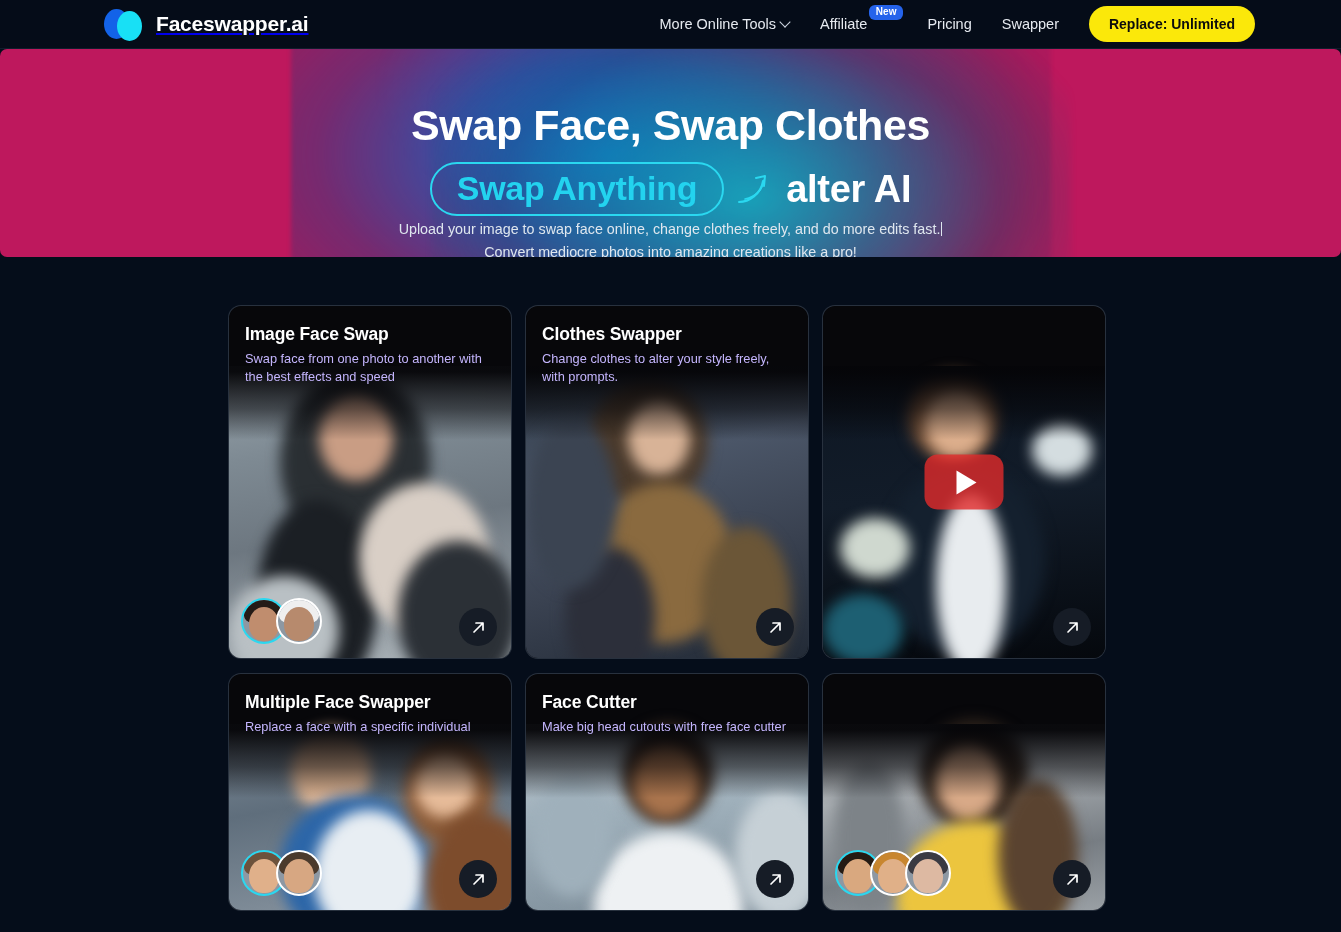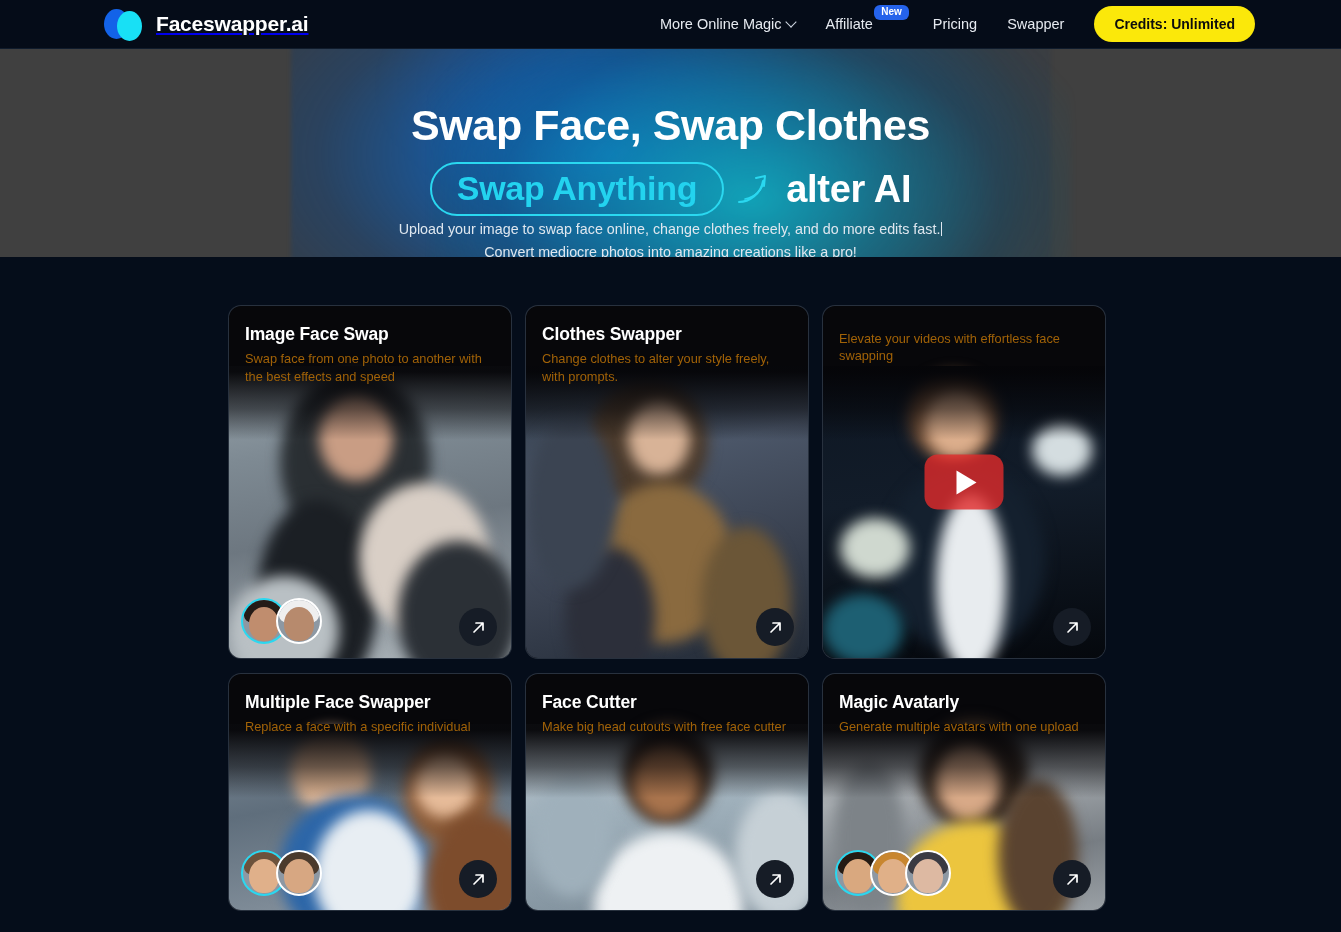--- a/index.html
+++ b/index.html
@@ -60,21 +60,22 @@
     background: #fbe80a; color: #0c0c0c;
     font-size: 14px; font-weight: 700;
     padding: 10px 20px; border-radius: 22px;
     border: none; cursor: pointer; white-space: nowrap;
   }
 
   
   .hero {
     position: absolute; top: 49px; left: 0; width: 1341px; height: 208px;
     overflow: hidden;
-    background: #404040;
+    background: #be185d;
+    border-radius: 7px;
   }
   .hero-glow-a {
     position: absolute; left: 50%; top: 34%;
     width: 760px; height: 430px; transform: translate(-50%, -50%);
     background: radial-gradient(ellipse at 42% 58%,
       rgba(14,120,214,0.95) 0%,
       rgba(12,96,186,0.72) 26%,
       rgba(10,70,140,0.40) 47%,
       rgba(7,40,88,0.16) 68%,
       rgba(5,13,26,0) 85%);
@@ -141,21 +142,21 @@
   }
   .row1 .card { height: 354px; }
   .row2 .card { height: 238px; }
   .card-head { position: relative; z-index: 6; padding: 18px 16px 0; }
   .card-title {
     color: #ffffff; font-size: 17.5px; font-weight: 700;
     letter-spacing: -0.15px; line-height: 1.15;
   }
   .card-desc {
     margin-top: 6px;
-    color: #a16207; font-size: 12.8px; line-height: 1.36;
+    color: #c4b5fd; font-size: 12.8px; line-height: 1.36;
     max-width: 248px;
   }
   .card-media {
     position: absolute; left: 0; right: 0; bottom: 0;
     z-index: 1;
   }
   .row1 .card-media { top: 60px; }
   .row2 .card-media { top: 50px; }
   .scrim {
     position: absolute; left: 0; right: 0; top: 0; height: 74px;
@@ -232,38 +233,38 @@
       <span class="brand-mark">
         <span class="c1"></span>
           <span class="c2"></span>
       </span>
       <span class="brand-name">Faceswapper.ai</span>
     </a>
 
     <div class="nav-right">
 
       <a class="nav-link" href="#">
-        <span>More Online Magic</span>
+        <span>More Online Tools</span>
         <span class="chev"></span>
       </a>
 
       <a class="nav-link nav-affiliate" href="#">
         <span>Affiliate</span>
         <span class="new-badge">New</span>
       </a>
 
       <a class="nav-link" href="#">
         <span>Pricing</span>
       </a>
 
       <a class="nav-link" href="#">
         <span>Swapper</span>
       </a>
 
-      <button class="credits-btn">Credits: Unlimited</button>
+      <button class="credits-btn">Replace: Unlimited</button>
     </div>
   </div>
 
   <div class="hero">
     <div class="hero-glow-c"></div>
     <div class="hero-glow-a"></div>
     <div class="hero-glow-b"></div>
 
     <div class="hero-inner">
       <div class="h1">Swap Face, Swap Clothes</div>
@@ -354,21 +355,20 @@
             <div class="blob" style="left:36%;top:8%;width:62px;height:70px;background:#dcae8c;"></div>
             <div class="blob" style="left:22%;top:34%;width:160px;height:190px;background:#14202e;"></div>
             <div class="blob" style="left:40%;top:44%;width:70px;height:180px;background:#e8ecef;"></div>
             <div class="blob" style="left:6%;top:52%;width:70px;height:60px;background:#cfd8cf;"></div>
             <div class="blob" style="left:74%;top:20%;width:60px;height:52px;background:#d4dde0;"></div>
             <div class="blob" style="left:0%;top:78%;width:80px;height:70px;background:#1d5f72;"></div>
           </div>
           <div class="scrim"></div>
         </div>
         <div class="card-head">
-          <div class="card-desc">Elevate your videos with effortless face swapping</div>
         </div>
         <div class="play-btn">
           <div class="play-tri"></div>
         </div>
         <div class="go-btn">
           <svg width="17" height="17" viewBox="0 0 17 17" fill="none">
             <path d="M4 13 L13 4 M6 4 H13 V11" stroke="#ffffff" stroke-width="1.7" stroke-linecap="round" stroke-linejoin="round"></path>
           </svg>
         </div>
       </div>
@@ -435,24 +435,20 @@
         <div class="card-media media-f">
           <div class="ph">
             <div class="blob" style="left:34%;top:-2%;width:110px;height:110px;background:#2f241c;"></div>
             <div class="blob" style="left:40%;top:10%;width:64px;height:78px;background:#d8a987;"></div>
             <div class="blob" style="left:26%;top:52%;width:160px;height:150px;background:#ecc53e;"></div>
             <div class="blob" style="left:62%;top:30%;width:80px;height:150px;background:#5a4330;"></div>
             <div class="blob" style="left:4%;top:20%;width:70px;height:150px;background:#7d8388;"></div>
           </div>
           <div class="scrim"></div>
         </div>
-        <div class="card-head">
-          <div class="card-title">Magic Avatarly</div>
-          <div class="card-desc">Generate multiple avatars with one upload</div>
-        </div>
         <div class="avatars">
           <div class="avatar sel">
             <div class="hair" style="background:#241a13;"></div>
               <div class="face" style="background:#d9a87f;"></div>
           </div>
           <div class="avatar">
             <div class="hair" style="background:#c8862f;"></div>
               <div class="face" style="background:#e0b088;"></div>
           </div>
           <div class="avatar">

